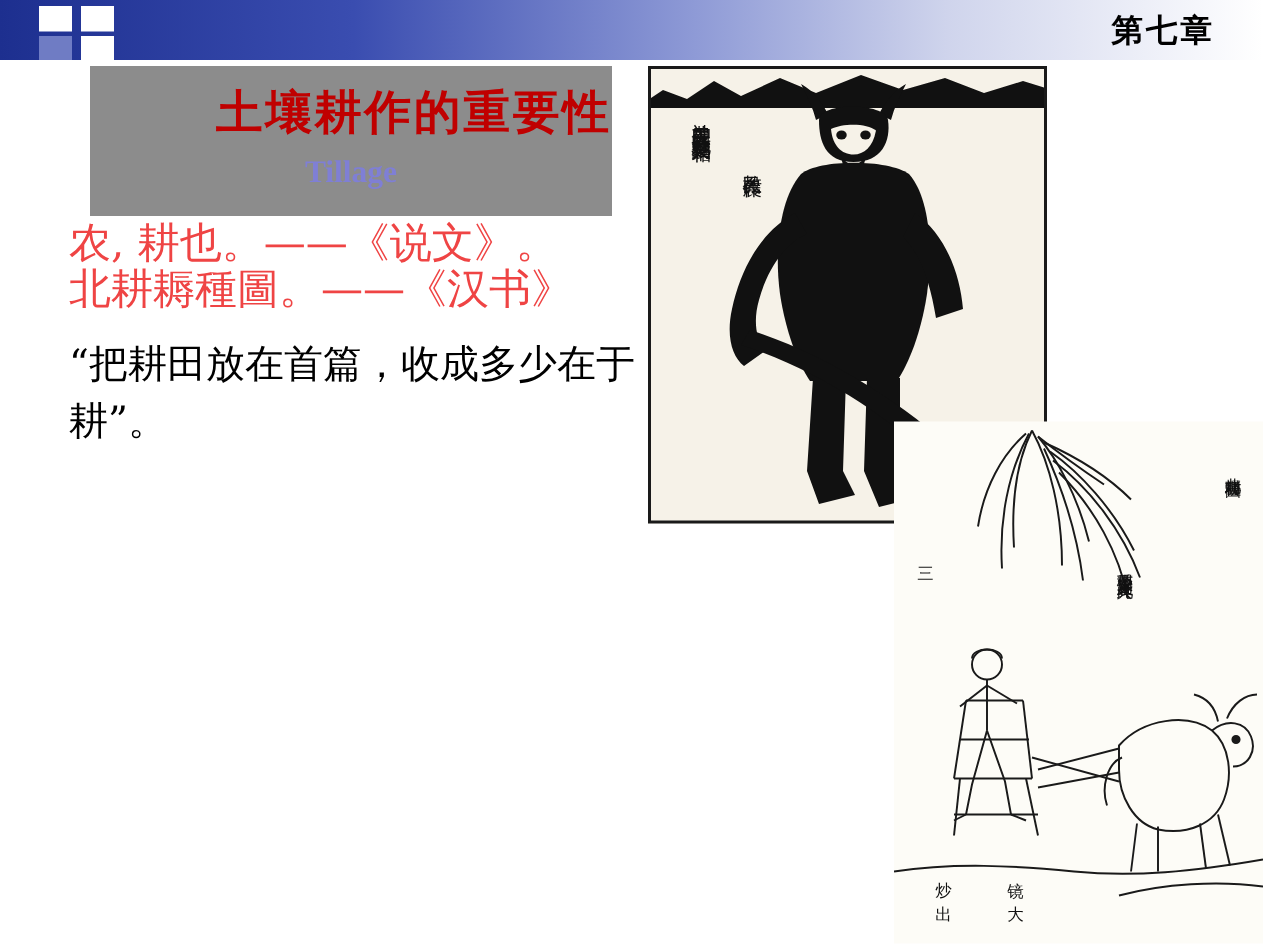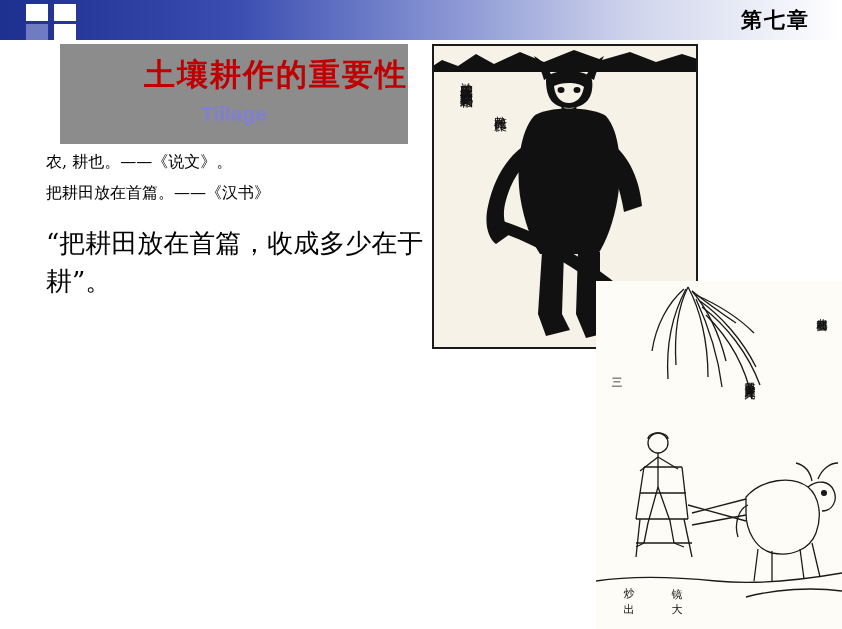--- a/index.html
+++ b/index.html
@@ -66,33 +66,33 @@
   }
   .title-en {
     position: absolute;
     left: 0;
     top: 58px;
     width: 348px;
     text-align: center;
     font-size: 21px;
     font-weight: bold;
     color: #7f7fd5;
-    font-family: Liberation Sans, sans-serif;
+    font-family: Liberation Serif, serif;
   }
 
   
   .text-col {
     position: absolute;
     left: 46px;
     top: 146px;
     width: 392px;
   }
   .quote-line {
-    font-size: 16px;
-    color: #000000;
+    font-size: 28px;
+    color: #ef4444;
     font-family: "DejaVu Serif", serif;
     line-height: 31px;
     white-space: nowrap;
   }
   .para {
     font-size: 26px;
     color: #000000;
     font-family: "DejaVu Serif", serif;
     line-height: 38px;
     margin-top: 16px;
@@ -177,21 +177,21 @@
   <div class="chapter-title">第七章</div>
 </div>
 
 <div class="title-box">
   <div class="title-cn">土壤耕作的重要性</div>
   <div class="title-en">Tillage</div>
 </div>
 
 <div class="text-col">
   <div class="quote-line">农, 耕也。——《说文》。</div>
-  <div class="quote-line">把耕田放在首篇。——《汉书》</div>
+  <div class="quote-line">北耕耨種圖。——《汉书》</div>
   <div class="para">“把耕田放在首篇，收成多少在于耕”。</div>
 </div>
 
 <div class="woodcut">
   <svg class="hill" viewBox="0 0 290 26" preserveAspectRatio="none">
     <path d="M0 26 L18 14 L34 20 L52 8 L70 18 L96 6 L120 16 L150 4 L178 14 L206 6 L232 16 L258 8 L290 18 L290 26 Z" fill="#111"></path>
   </svg>
   <div class="col-text">神農氏因天之時分地之利製耒耜</div>
   <div class="col-text second">教民農作</div>
   <svg viewBox="0 0 262 301" width="262" height="301" style="position:absolute;left:0;top:0">

